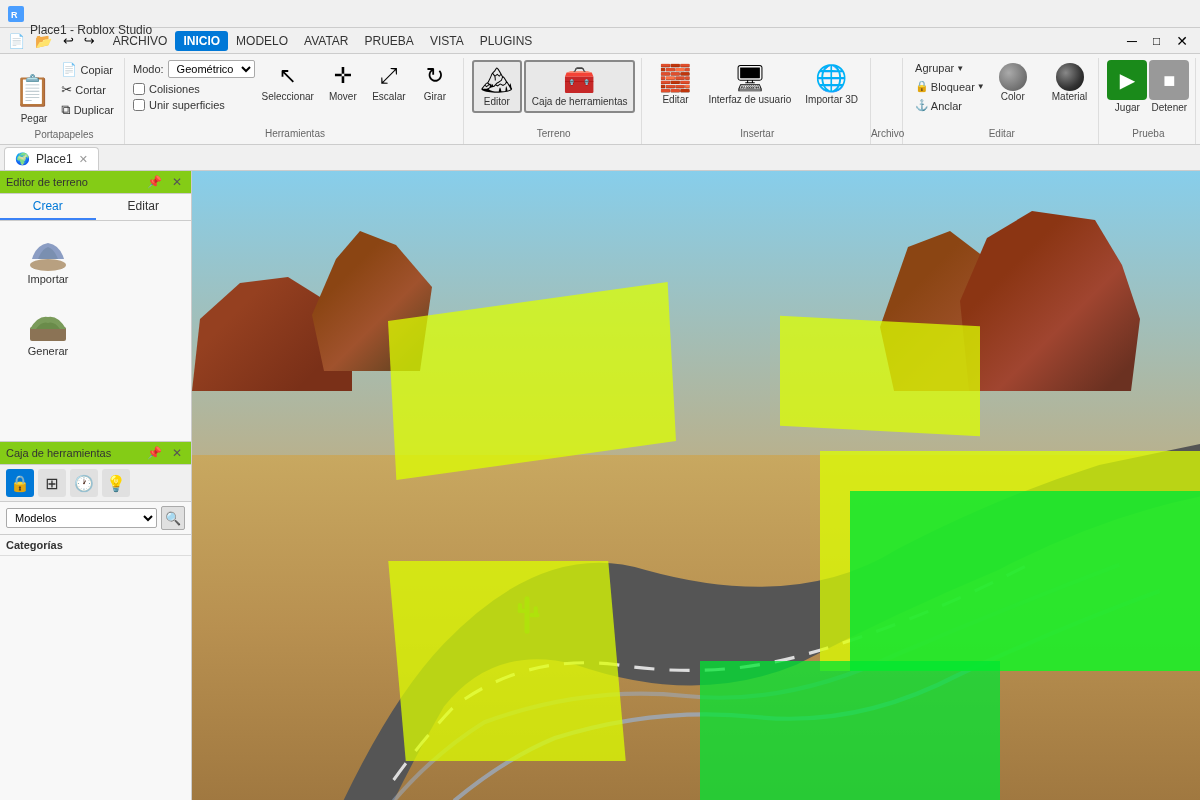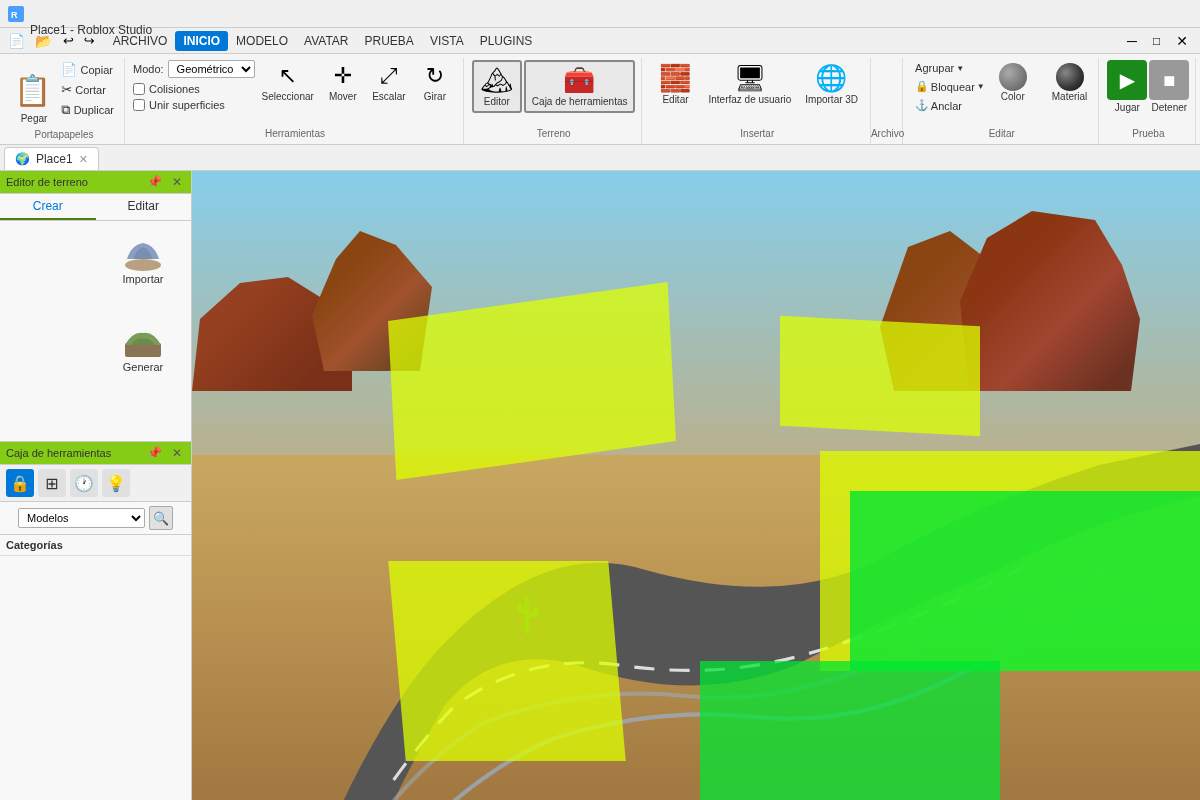--- a/index.html
+++ b/index.html
@@ -195,33 +195,33 @@
     .panel-tab {
       flex: 1;
       text-align: center;
       padding: 5px 8px;
       font-size: 12px;
       cursor: pointer;
       color: #333;
       border-bottom: 2px solid transparent;
     }
     .panel-tab.active {
-      border-bottom: 2px solid #4d7c0f;
+      border-bottom: 2px solid #3b82f6;
       color: #0078d7;
       font-weight: 500;
     }
 
     .panel-content {
       flex: 1;
       overflow-y: auto;
       padding: 8px;
       display: flex;
       flex-direction: column;
-      align-items: flex-end;
-      gap: 28px;
+      align-items: flex-start;
+      gap: 12px;
     }
 
     .tool-item {
       display: flex;
       flex-direction: column;
       align-items: center;
       cursor: pointer;
       padding: 6px;
       border-radius: 4px;
       width: 80px;
@@ -252,21 +252,21 @@
       border-radius: 3px;
       font-size: 16px;
       background: #0078d7;
       color: white;
     }
     .tb-icon-btn:not(.tb-active) { background: #e0e0e0; color: #333; }
 
     .toolbox-search-row {
       display: flex;
       align-items: center;
-      padding: 4px 18px;
+      padding: 4px 6px;
       gap: 4px;
       border-bottom: 1px solid #ccc;
     }
     .toolbox-select {
       flex: 1;
       font-size: 11px;
       padding: 2px 4px;
       border: 1px solid #aaa;
       border-radius: 2px;
       background: white;

